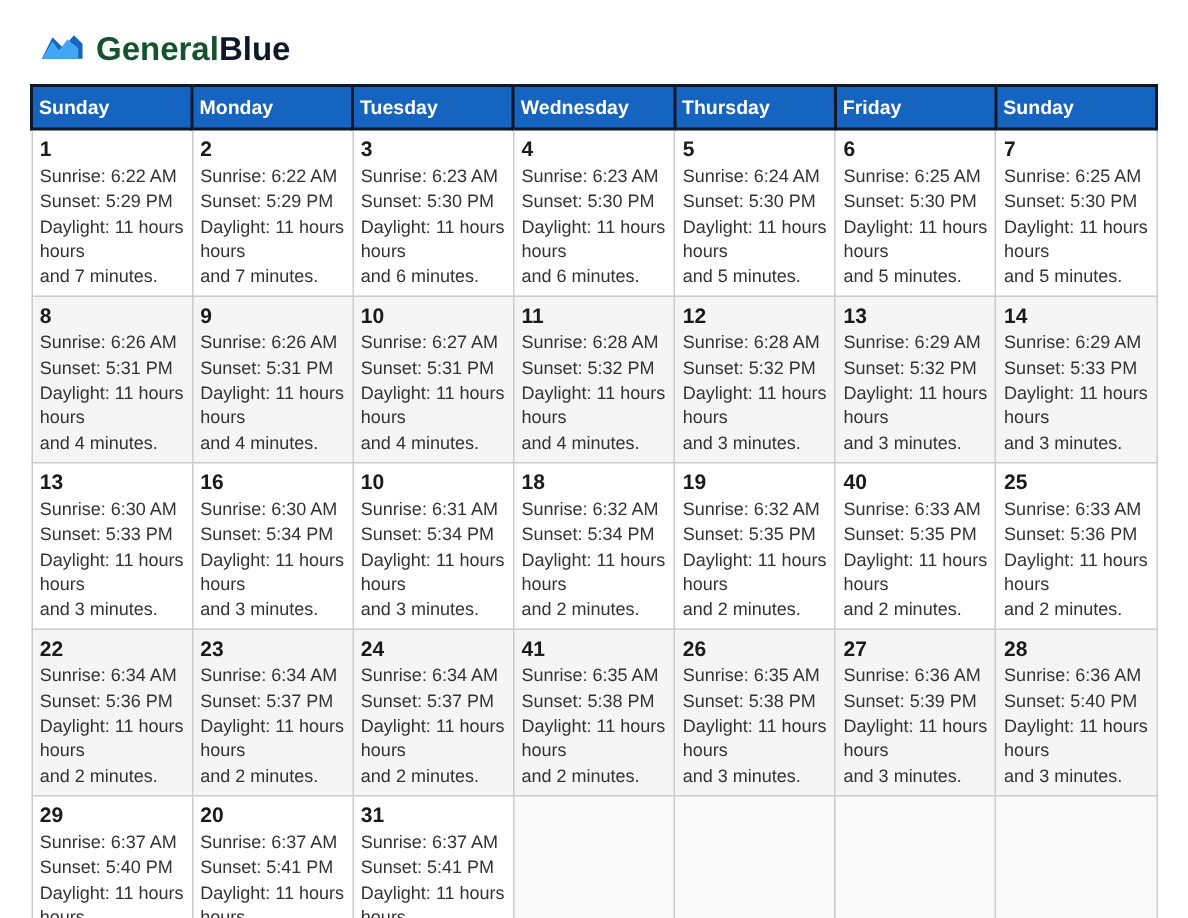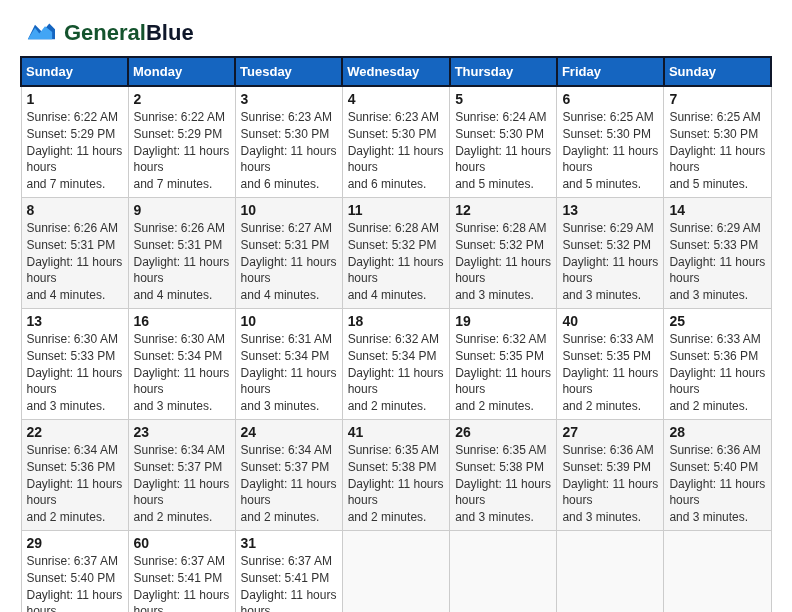--- a/index.html
+++ b/index.html
@@ -233,21 +233,21 @@
         <span class="day-number">28</span>
         <div class="day-info">Sunrise: 6:36 AM<br>Sunset: 5:40 PM<br>Daylight: 11 hours hours<br>and 3 minutes.</div>
       </td>
       </tr>
       <tr>
         <td>
         <span class="day-number">29</span>
         <div class="day-info">Sunrise: 6:37 AM<br>Sunset: 5:40 PM<br>Daylight: 11 hours hours<br>and 3 minutes.</div>
       </td>
         <td>
-        <span class="day-number">60</span>
+        <span class="day-number">20</span>
         <div class="day-info">Sunrise: 6:37 AM<br>Sunset: 5:41 PM<br>Daylight: 11 hours hours<br>and 3 minutes.</div>
       </td>
         <td>
         <span class="day-number">31</span>
         <div class="day-info">Sunrise: 6:37 AM<br>Sunset: 5:41 PM<br>Daylight: 11 hours hours<br>and 3 minutes.</div>
       </td>
         <td class="empty-cell"></td>
         <td class="empty-cell"></td>
         <td class="empty-cell"></td>
         <td class="empty-cell"></td>

